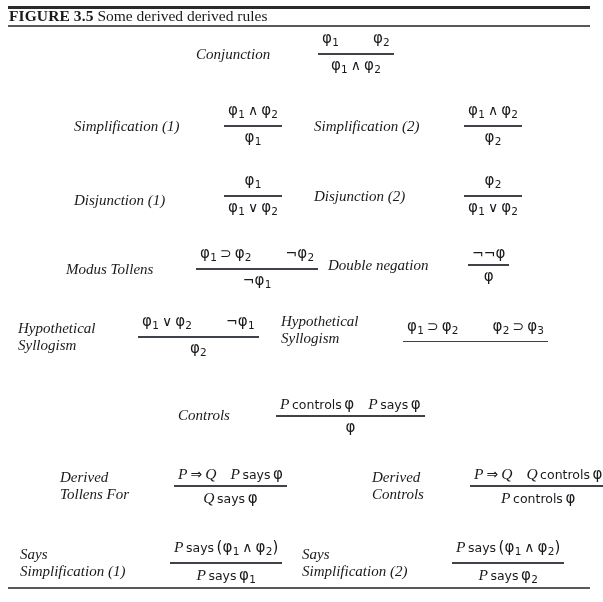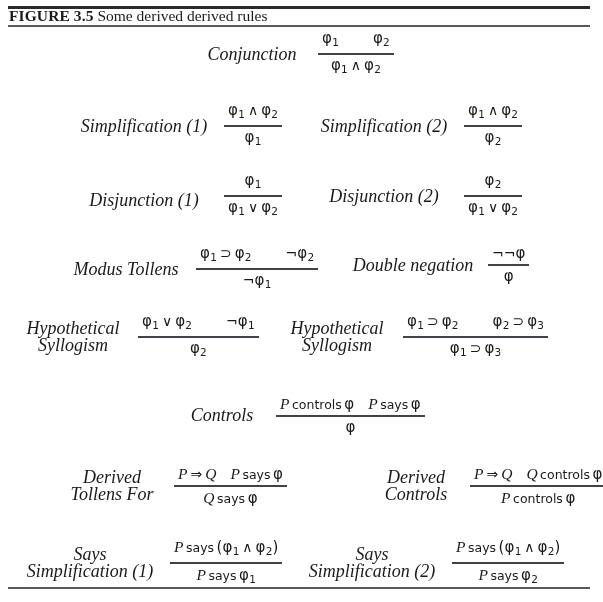--- a/index.html
+++ b/index.html
@@ -65,23 +65,23 @@
   
   .row {
     position: absolute;
     display: flex;
     align-items: center;
     white-space: nowrap;
   }
 
   .rule-name {
     font-style: italic;
-    font-size: 18px;
+    font-size: 15px;
     line-height: 16px;
-    text-align: center;
+    text-align: left;
     padding-right: 10px;
   }
 
   
   .inference {
     display: inline-flex;
     flex-direction: column;
     align-items: stretch;
   }
   .inference .premises,
@@ -240,21 +240,21 @@
         <span class="f premise gap-lg"><span class="phi">φ</span><span class="sub">1</span><span class="op">⊃</span><span class="phi">φ</span><span class="sub">2</span></span>
         <span class="f premise gap-lg"><span class="opn">¬</span><span class="phi">φ</span><span class="sub">2</span></span>
       </div>
       <div class="bar"></div>
       <div class="conclusion">
         <span class="f"><span class="opn">¬</span><span class="phi">φ</span><span class="sub">1</span></span>
       </div>
     </div>
   </div>
 
-  <div class="row" style="left:348px; top:245px;">
+  <div class="row" style="left:328px; top:245px;">
     <div class="rule-name" style="width:130px;">
       <div>Double negation</div>
     </div>
     <div class="inference">
       <div class="premises">
         <span class="f premise"><span class="opn">¬</span><span class="opn">¬</span><span class="phi">φ</span></span>
       </div>
       <div class="bar"></div>
       <div class="conclusion">
         <span class="f"><span class="phi">φ</span></span>
@@ -283,23 +283,20 @@
     <div class="rule-name" style="width:112px; line-height:17px;">
       <div>Hypothetical</div>
       <div>Syllogism</div>
     </div>
     <div class="inference">
       <div class="premises">
         <span class="f premise gap-lg"><span class="phi">φ</span><span class="sub">1</span><span class="op">⊃</span><span class="phi">φ</span><span class="sub">2</span></span>
         <span class="f premise gap-lg"><span class="phi">φ</span><span class="sub">2</span><span class="op">⊃</span><span class="phi">φ</span><span class="sub">3</span></span>
       </div>
       <div class="bar"></div>
-      <div class="conclusion">
-        <span class="f"><span class="phi">φ</span><span class="sub">1</span><span class="op">⊃</span><span class="phi">φ</span><span class="sub">3</span></span>
-      </div>
     </div>
   </div>
 
   <div class="row" style="left:178px; top:395px;">
     <div class="rule-name" style="width:88px;">
       <div>Controls</div>
     </div>
     <div class="inference">
       <div class="premises">
         <span class="f premise gap-sm"><span class="prin">P</span><span class="kw">controls</span><span class="phi">φ</span></span>

